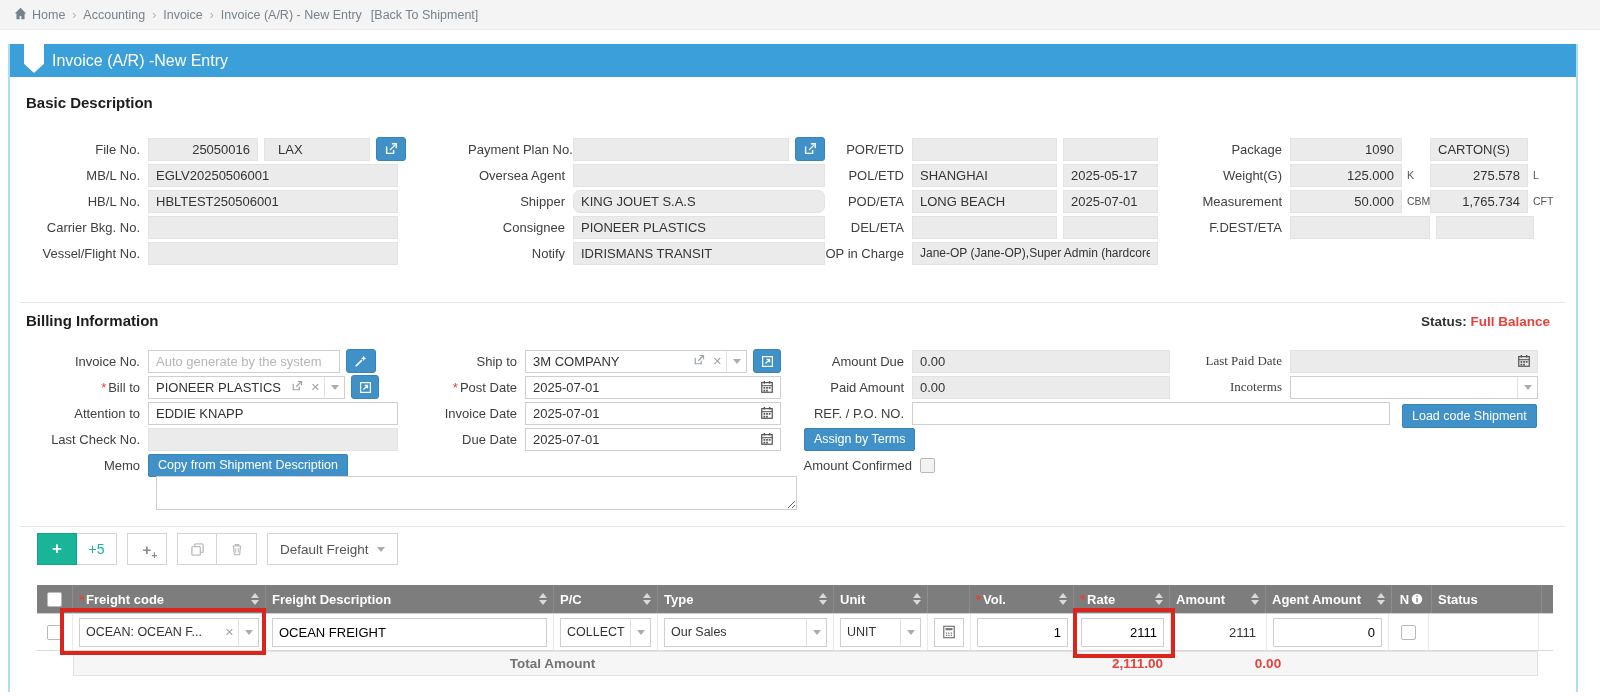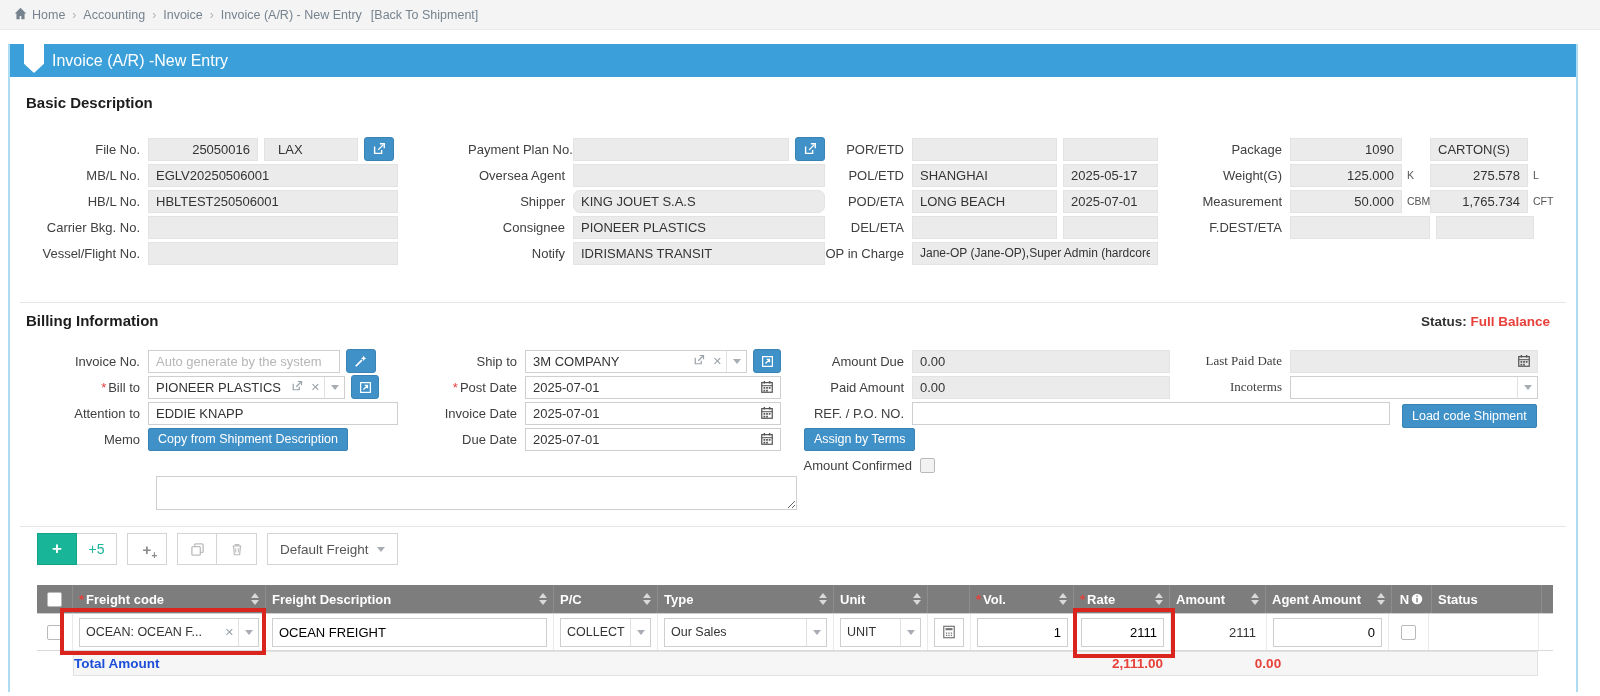--- a/index.html
+++ b/index.html
@@ -111,21 +111,21 @@
   .sort .up { border-bottom:5px solid #d9d9d9; }
   .sort .dn { border-top:5px solid #d9d9d9; }
   .row-inp { width:100%; height:29px; border:1px solid #cfcfcf; padding:0 6px; font:inherit; outline:none; }
   .row-sel { width:100%; height:29px; border:1px solid #cfcfcf; background:#fff; display:flex; align-items:center; padding-left:6px; }
   .row-sel .txt { flex:1; white-space:nowrap; overflow:hidden; font-size:12.5px; }
   .calc-btn { width:30px; height:29px; border:1px solid #cfcfcf; background:#fff; display:flex; align-items:center; justify-content:center; cursor:pointer; }
   .t-total {
     margin-left:36px; width:1465px; height:25px; background:#f6f6f6;
     border:1px solid #e2e2e2; display:flex; align-items:center; font-weight:bold; font-size:13.5px;
   }
-  .tt-label { flex:0 0 965px; text-align:left; color:#1d4ed8; padding-right:8px; }
+  .tt-label { flex:0 0 965px; text-align:center; color:#737373; padding-right:8px; }
   .tt-amount { flex:0 0 124px; text-align:right; color:#e8403a; }
   .tt-agent { flex:0 0 150px; margin-left:30px; text-align:center; color:#e8403a; }
   
   .annot { position:absolute; border:4px solid #d9251d; pointer-events:none; z-index:9; }
   .annot-freight { left:23px; top:23px; width:206px; height:47px; }
   .annot-rate { left:1036px; top:23px; width:102px; height:50px; }
 </style>
 </head>
 <body>
 
@@ -152,21 +152,21 @@
     <span>Invoice (A/R) -New Entry</span>
   </div>
 
   <div class="sec-heading" style="left:16px; top:50px;">Basic Description</div>
 
   <div class="fgroup" style="left:8px; top:92px; width:400px;">
     <div class="frow">
       <span class="flabel" style="width:130px">File No.</span>
       <input class="inp dis num" style="width: 110px;" disabled="" value="25050016">
       <span class="gap6"></span>
-      <input class="inp dis" style="width: 94px; padding-left: 13px;" disabled="" value="LAX">
+      <input class="inp dis" style="width: 106px; padding-left: 13px;" disabled="" value="LAX">
       <span class="gap6"></span>
       <div class="icon-btn">
         <svg width="14" height="14" viewBox="0 0 16 16">
             <path d="M3 5v8h8V9" fill="none" stroke="#fff" stroke-width="1.6"></path>
             <path d="M7 9l6-6" stroke="#fff" stroke-width="1.6"></path>
             <path d="M9 2h5v5" fill="none" stroke="#fff" stroke-width="1.6"></path>
           </svg>
       </div>
     </div>
     <div class="frow">
@@ -320,20 +320,24 @@
             <rect x="2" y="2" width="12" height="12" fill="none" stroke="#fff" stroke-width="1.5"></rect>
             <path d="M5.5 10.5l5-5M7 5.5h3.5V9" fill="none" stroke="#fff" stroke-width="1.5"></path>
           </svg>
       </div>
     </div>
     <div class="frow">
       <span class="flabel" style="width:130px">Attention to</span>
       <input class="inp" style="width: 250px;" value="EDDIE KNAPP">
     </div>
     <div class="frow">
+      <span class="flabel" style="width:130px">Last Check No.</span>
+      <input class="inp dis" style="width: 250px;" disabled="" value="">
+    </div>
+    <div class="frow">
       <span class="flabel" style="width:130px">Memo</span>
       <button class="blue-btn">Copy from Shipment Description</button>
     </div>
   </div>
   <textarea class="memo-ta" value="" style=""></textarea>
 
   <div class="fgroup" style="left:410px; top:304px; width:380px;">
     <div class="frow">
       <span class="flabel" style="width:105px">Ship to</span>
       <div class="selwrap" style="width:222px">

